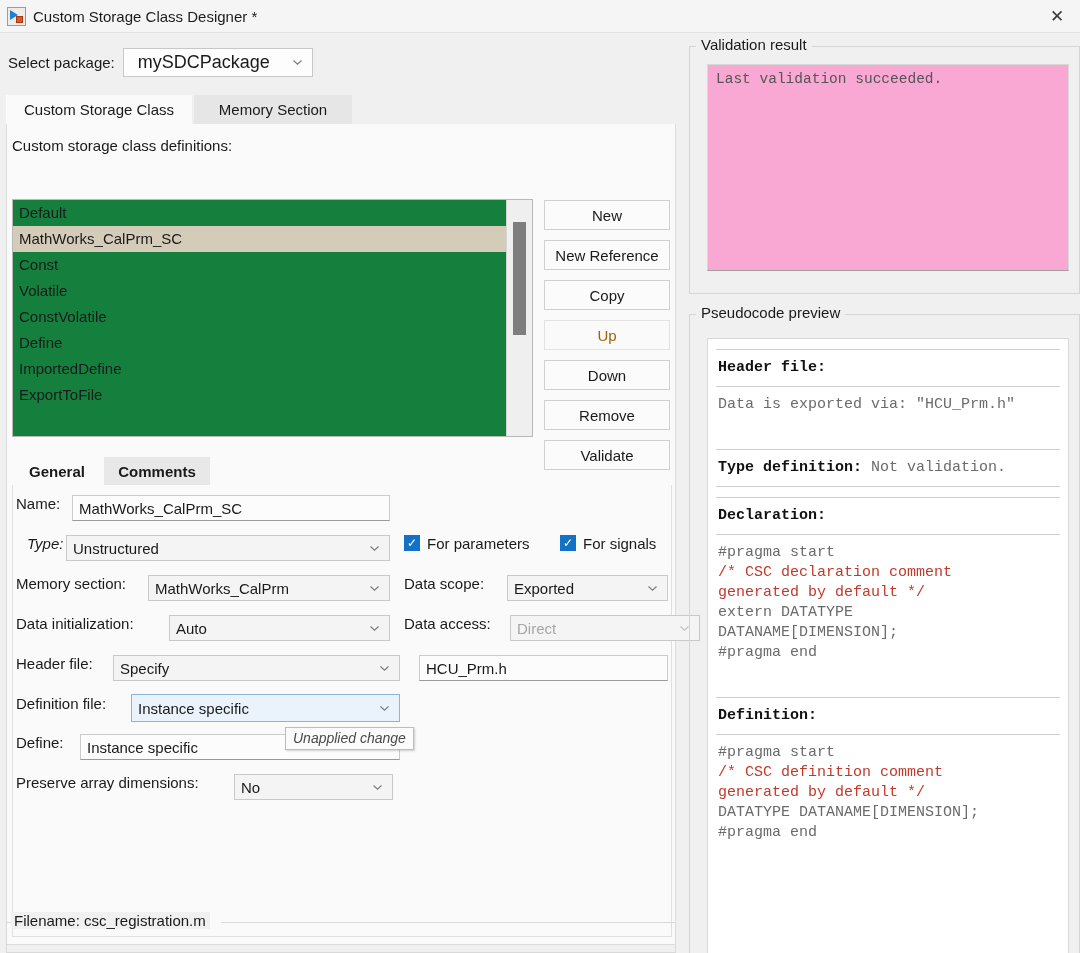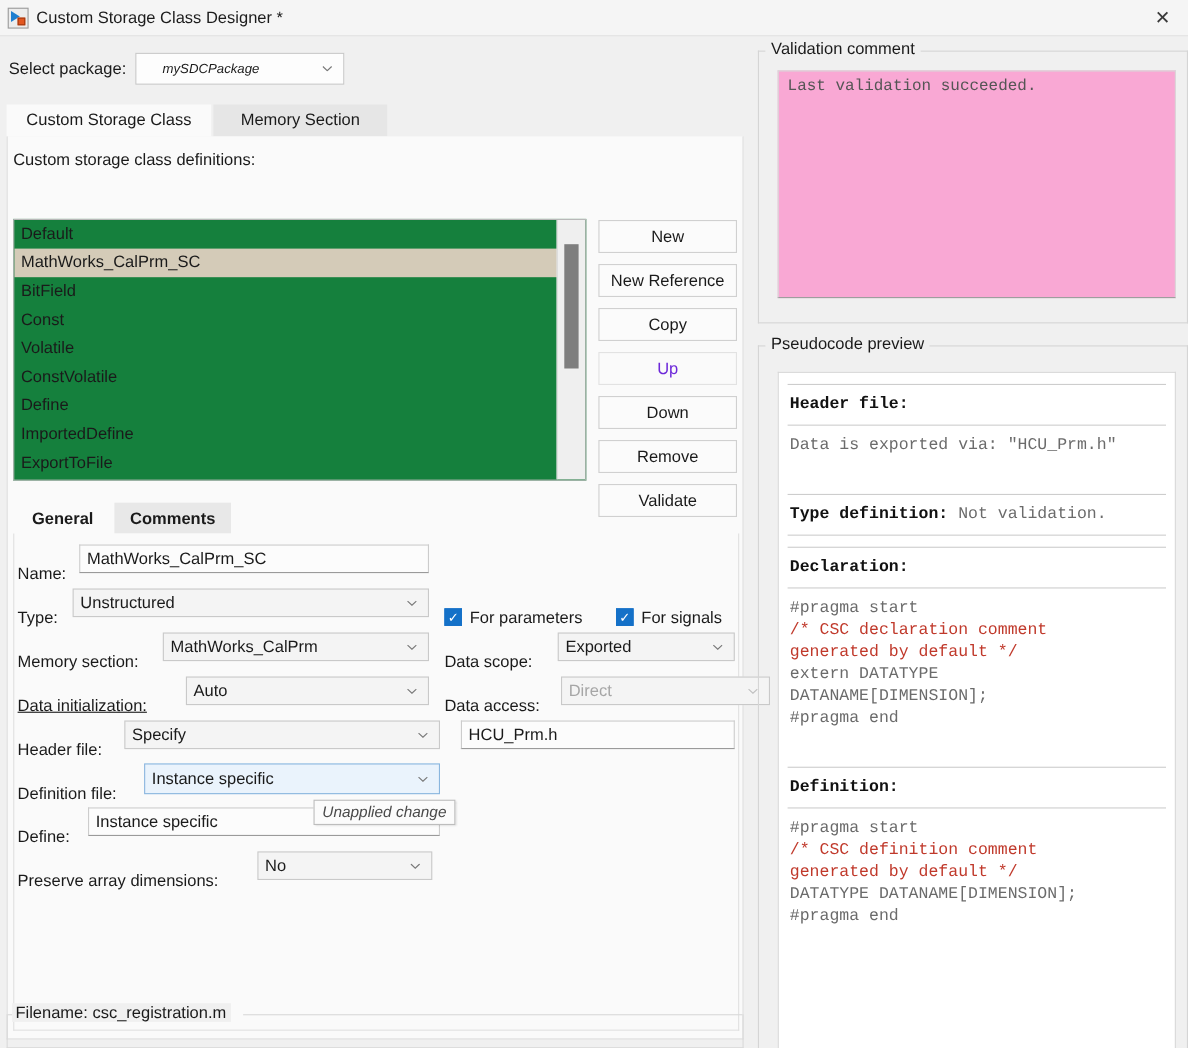--- a/index.html
+++ b/index.html
@@ -46,21 +46,21 @@
   
   #left-col { position: absolute; left: 0; top: 33px; width: 682px; height: 920px; }
 
   #pkg-row { position: absolute; left: 0; top: 14px; height: 30px; display: flex; align-items: center; }
   #pkg-label { margin-left: 8px; font-size: 15px; }
   #pkg-combo {
     margin-left: 8px; width: 190px; height: 29px;
     background: #fdfdfd; border: 1px solid #c8c8c8;
     display: flex; align-items: center; position: relative;
   }
-  #pkg-combo .val { margin-left: 24px; font-size: 12px; font-style: italic; }
+  #pkg-combo .val { margin-left: 14px; font-size: 18px; }
   .caret {
     position: absolute; right: 10px; top: 50%; margin-top: -2px;
     width: 9px; height: 5px;
     color: #7a7a7a; font-size: 11px; line-height: 5px;
   }
   .caret svg { display: block; }
 
   
   #tabstrip { position: absolute; left: 0; top: 62px; width: 682px; height: 29px; }
   .tab {
@@ -101,39 +101,39 @@
     background: #7e7e7e;
   }
 
   
   .side-btn {
     position: absolute; left: 537px; width: 126px; height: 30px;
     background: #fbfbfb; border: 1px solid #d0d0d0;
     display: flex; align-items: center; justify-content: center;
     font-size: 15px; color: #1a1a1a; cursor: pointer;
   }
-  .side-btn.disabled { color: #6d28d9; background: #fafafa; border-color: #e2e2e2; cursor: default; }
+  .side-btn.disabled { color: #a16207; background: #fafafa; border-color: #e2e2e2; cursor: default; }
 
   
   #inner-tabs { position: absolute; left: 5px; top: 333px; width: 660px; height: 28px; font-weight: bold; }
   .itab {
     position: absolute; top: 0; height: 28px;
     display: flex; align-items: center; justify-content: center;
     font-size: 15px; cursor: pointer; background: #e8e8e8;
   }
   .itab.active { background: #fafafa; }
   #itab-general { left: 0px; width: 90px; }
   #itab-comments { left: 92px; width: 106px; }
 
   #form-panel {
     position: absolute; left: 5px; top: 361px; width: 660px; height: 452px;
     background: #fafafa; border: 1px solid #e0e0e0; border-top: none;
   }
 
-  .frow { position: absolute; height: 26px; display: flex; align-items: center; margin-top: 13px; }
+  .frow { position: absolute; height: 26px; display: flex; align-items: flex-start; }
   .flabel { font-size: 15px; white-space: nowrap; color: #1a1a1a; }
 
   .fin {
     height: 26px; background: #fcfcfc;
     border: 1px solid #ccc; border-bottom-color: #9a9a9a;
     display: flex; align-items: center; position: relative;
   }
   .fin .v { margin-left: 6px; font-size: 15px; color: #1a1a1a; white-space: nowrap; }
   .fcombo {
     height: 26px; background: #f4f4f4; border: 1px solid #c9c9c9;
@@ -252,21 +252,20 @@
     <div id="tab-ms" class="tab">Memory Section</div>
   </div>
 
   <div id="csc-panel">
 
     <div id="defs-label">Custom storage class definitions:</div>
 
     <div id="defs-list">
       <div class="def-item">Default</div>
       <div class="def-item sel">MathWorks_CalPrm_SC</div>
-      <div class="def-item">BitField</div>
       <div class="def-item">Const</div>
       <div class="def-item">Volatile</div>
       <div class="def-item">ConstVolatile</div>
       <div class="def-item">Define</div>
       <div class="def-item">ImportedDefine</div>
       <div class="def-item">ExportToFile</div>
       <div id="defs-scroll">
         <div id="defs-thumb"></div>
       </div>
     </div>
@@ -286,21 +285,21 @@
 
     <div id="form-panel">
 
       <div class="frow" style="left:3px; top:10px;">
         <span class="flabel">Name:</span>
       </div>
       <div class="fin" style="position:absolute; left:59px; top:10px; width:318px;">
         <span class="v">MathWorks_CalPrm_SC</span>
       </div>
 
-      <div class="frow" style="left:3px; top:50px;">
+      <div class="frow" style="left:14px; top:50px;font-style:italic;">
         <span class="flabel">Type:</span>
       </div>
       <div class="fcombo" style="position:absolute; left:53px; top:50px; width:324px;">
         <span class="v">Unstructured</span>
         <span class="caret">
           <svg width="9" height="5" viewBox="0 0 9 5">
               <path d="M0.5 0.5 L4.5 4.2 L8.5 0.5" fill="none" stroke="#7a7a7a" stroke-width="1.1"></path>
             </svg>
         </span>
       </div>
@@ -331,21 +330,21 @@
       </div>
       <div class="fcombo" style="position:absolute; left:494px; top:90px; width:161px;">
         <span class="v">Exported</span>
         <span class="caret">
           <svg width="9" height="5" viewBox="0 0 9 5">
               <path d="M0.5 0.5 L4.5 4.2 L8.5 0.5" fill="none" stroke="#7a7a7a" stroke-width="1.1"></path>
             </svg>
         </span>
       </div>
 
-      <div class="frow" style="left:3px; top:130px;text-decoration:underline;">
+      <div class="frow" style="left:3px; top:130px;">
         <span class="flabel">Data initialization:</span>
       </div>
       <div class="fcombo" style="position:absolute; left:156px; top:130px; width:221px;">
         <span class="v">Auto</span>
         <span class="caret">
           <svg width="9" height="5" viewBox="0 0 9 5">
               <path d="M0.5 0.5 L4.5 4.2 L8.5 0.5" fill="none" stroke="#7a7a7a" stroke-width="1.1"></path>
             </svg>
         </span>
       </div>
@@ -419,21 +418,21 @@
   <div class="rule-l"></div>
   <div class="rule-r"></div>
   <span id="filename-legend">Filename: csc_registration.m</span>
 </div>
 
 <div id="right-col">
 
   <div class="group" id="valgroup">
     <div class="top-l"></div>
     <div class="top-r"></div>
-    <span class="group-legend">Validation comment</span>
+    <span class="group-legend">Validation result</span>
     <div id="valbox">
       <div id="valtext">Last validation succeeded.</div>
     </div>
   </div>
 
   <div class="group" id="psgroup">
     <div class="top-l"></div>
     <div class="top-r"></div>
     <span class="group-legend">Pseudocode preview</span>
 

